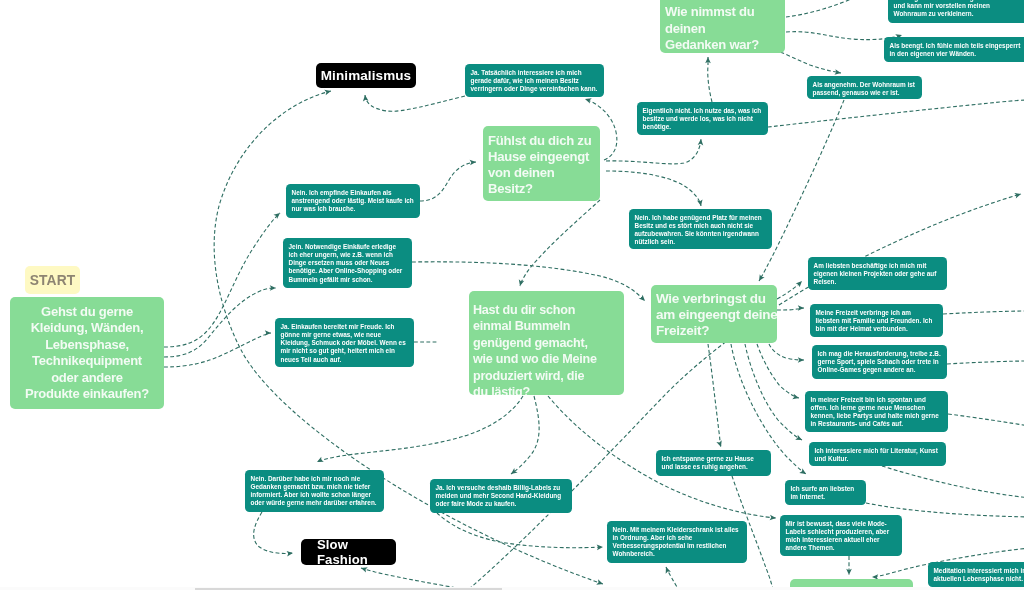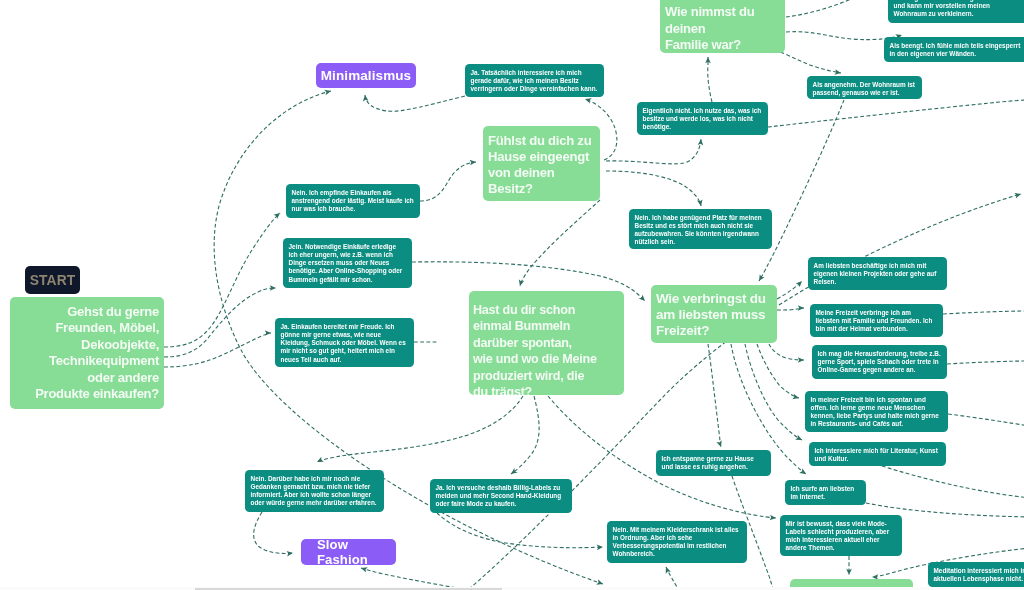--- a/index.html
+++ b/index.html
@@ -12,22 +12,22 @@
   #conn-group path{fill:none;stroke:#2e6e62;stroke-width:1.1;stroke-dasharray:3.8 2.4;stroke-linecap:butt;}
   #links marker path{fill:#2e6e62;stroke:none;stroke-dasharray:none;}
   .node{position:absolute;box-sizing:border-box;border-radius:4.5px;}
   .ans{background:#0b8d81;color:#ffffff;font-size:6.4px;line-height:8.3px;
        padding:4.5px 5.5px;font-weight:700;letter-spacing:0.01px;white-space:nowrap;}
   .q{background:#87dc96;color:#f3fbf4;font-weight:700;letter-spacing:-0.25px;border-radius:5px;
      padding:7px 5px 0 5px;white-space:nowrap;overflow:hidden;}
   .q.center{text-align:center;}
   .tag{color:#ffffff;font-weight:700;display:flex;align-items:center;justify-content:center;
        border-radius:5px;letter-spacing:0.1px;}
-  .pink{background:#8b5cf6;}
-  .yellow{background:#0f172a;color:#8d8472;}
+  .pink{background:#000000;}
+  .yellow{background:#fef9c3;color:#8d8472;}
   #scrollbar-track{position:absolute;left:0;top:587px;width:1024px;height:3px;
              background:#fbfbfb;}
   #scrollbar{position:absolute;left:195px;top:588px;width:307px;height:2px;
              background:#d8d8d8;}
 </style>
 </head>
 <body>
 
 <div id="stage">
   <svg id="links" viewBox="0 0 1024 590" xmlns="http://www.w3.org/2000/svg">
@@ -80,50 +80,50 @@
         <path d="M849,556 C849,566 849,572 849,575" marker-end="url(#arw)"></path>
         <path d="M1030,548 C990,552 930,562 895,572 C884,575 876,577 872,577" marker-end="url(#arw)"></path>
         <path d="M480,592 C440,585 400,578 375,572 C368,570 364,569 361,568" marker-end="url(#arw)"></path>
         <path d="M732,476 C740,500 756,540 766,568 C770,578 772,585 773,590"></path>
       </g>
   </svg>
   <div id="nodes">
       <div class="node tag yellow" style="left: 25px; top: 266px; width: 55px; height: 28px; font-size: 13.8px;">START</div>
       <div class="node tag pink" style="left: 316px; top: 63px; width: 100px; height: 25px; font-size: 13.5px;">Minimalismus</div>
       <div class="node tag pink" style="left: 301px; top: 539px; width: 95px; height: 26px; font-size: 13.1px; padding-left: 16px;">Slow Fashion</div>
-      <div class="node q center" style="left: 10px; top: 297px; width: 154px; height: 112px; font-size: 13px; line-height: 16.4px; padding-top: 7px; padding-left: 5px; padding-right: 5px; text-align: right;">
+      <div class="node q center" style="left: 10px; top: 297px; width: 154px; height: 112px; font-size: 13px; line-height: 16.4px; padding-top: 7px; padding-left: 5px; padding-right: 5px;">
         <div>Gehst du gerne</div>
-        <div>Freunden, Möbel,</div>
-        <div>Dekoobjekte,</div>
+        <div>Kleidung, Wänden,</div>
+        <div>Lebensphase,</div>
         <div>Technikequipment</div>
         <div>oder andere</div>
         <div>Produkte einkaufen?</div>
       </div>
       <div class="node q" style="left: 483px; top: 126px; width: 117px; height: 75px; font-size: 13.1px; line-height: 16px; padding-top: 7px; padding-left: 5px; padding-right: 5px;">
         <div>Fühlst du dich zu</div>
         <div>Hause eingeengt</div>
         <div>von deinen</div>
         <div>Besitz?</div>
       </div>
       <div class="node q" style="left: 660px; top: -4px; width: 125px; height: 57px; font-size: 13.05px; line-height: 16.5px; padding-top: 8px; padding-left: 5px; padding-right: 5px;">
         <div>Wie nimmst du</div>
         <div>deinen</div>
-        <div>Familie war?</div>
+        <div>Gedanken war?</div>
       </div>
       <div class="node q" style="left: 437px; top: 291px; width: 155px; height: 104px; font-size: 12.6px; line-height: 16.4px; padding-top: 11px; padding-left: 4px; padding-right: 4px; margin-left: 32px;">
         <div>Hast du dir schon</div>
         <div>einmal Bummeln</div>
-        <div>darüber spontan,</div>
+        <div>genügend gemacht,</div>
         <div>wie und wo die Meine</div>
         <div>produziert wird, die</div>
-        <div>du trägst?</div>
+        <div>du lästig?</div>
       </div>
       <div class="node q" style="left: 651px; top: 285px; width: 126px; height: 58px; font-size: 13.5px; line-height: 16.2px; padding-top: 6px; padding-left: 5px; padding-right: 5px;">
         <div>Wie verbringst du</div>
-        <div>am liebsten muss</div>
+        <div>am eingeengt deine</div>
         <div>Freizeit?</div>
       </div>
       <div class="node q" style="left: 790px; top: 579px; width: 123px; height: 30px; font-size: 13.1px; line-height: 16.2px; padding-top: 6px; padding-left: 5px; padding-right: 5px;">
         <div></div>
       </div>
       <div class="node ans" style="left: 465px; top: 64px; width: 139px; height: 33px;">
         <div>Ja. Tatsächlich interessiere ich mich</div>
         <div>gerade dafür, wie ich meinen Besitz</div>
         <div>verringern  oder Dinge vereinfachen kann.</div>
       </div>

